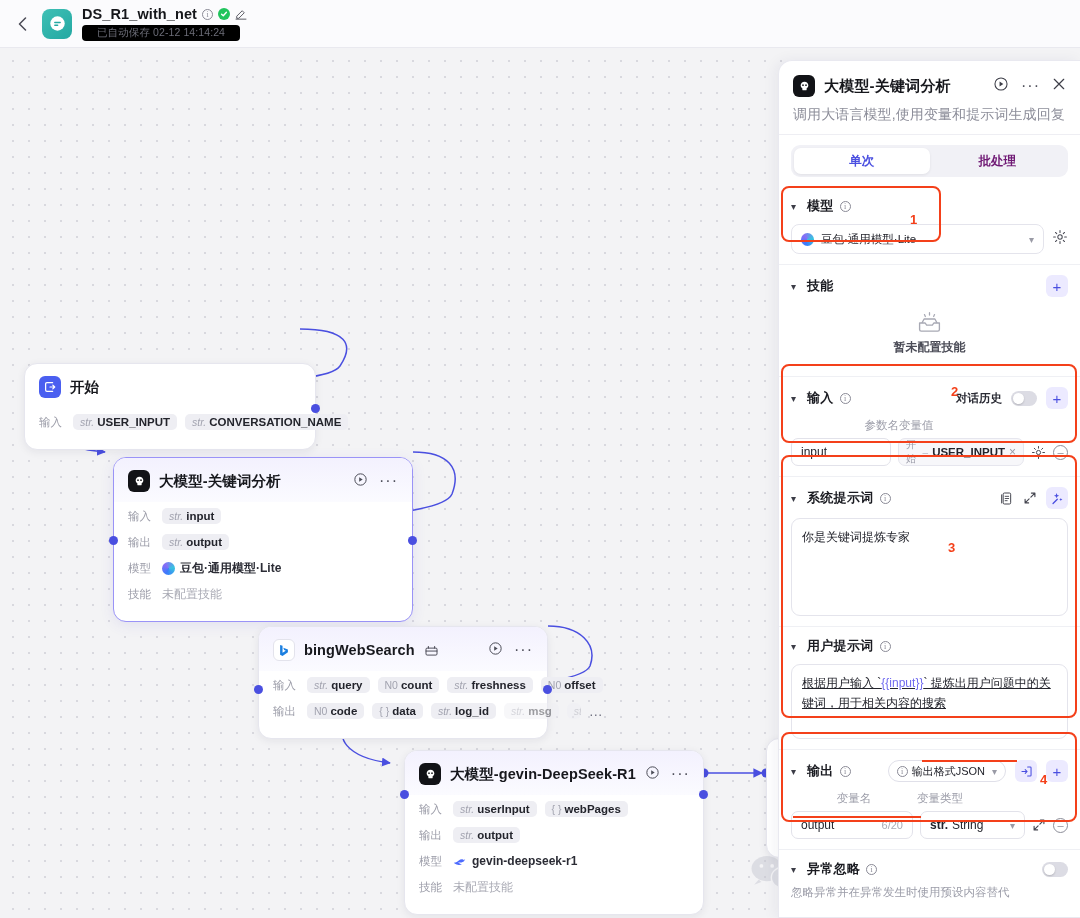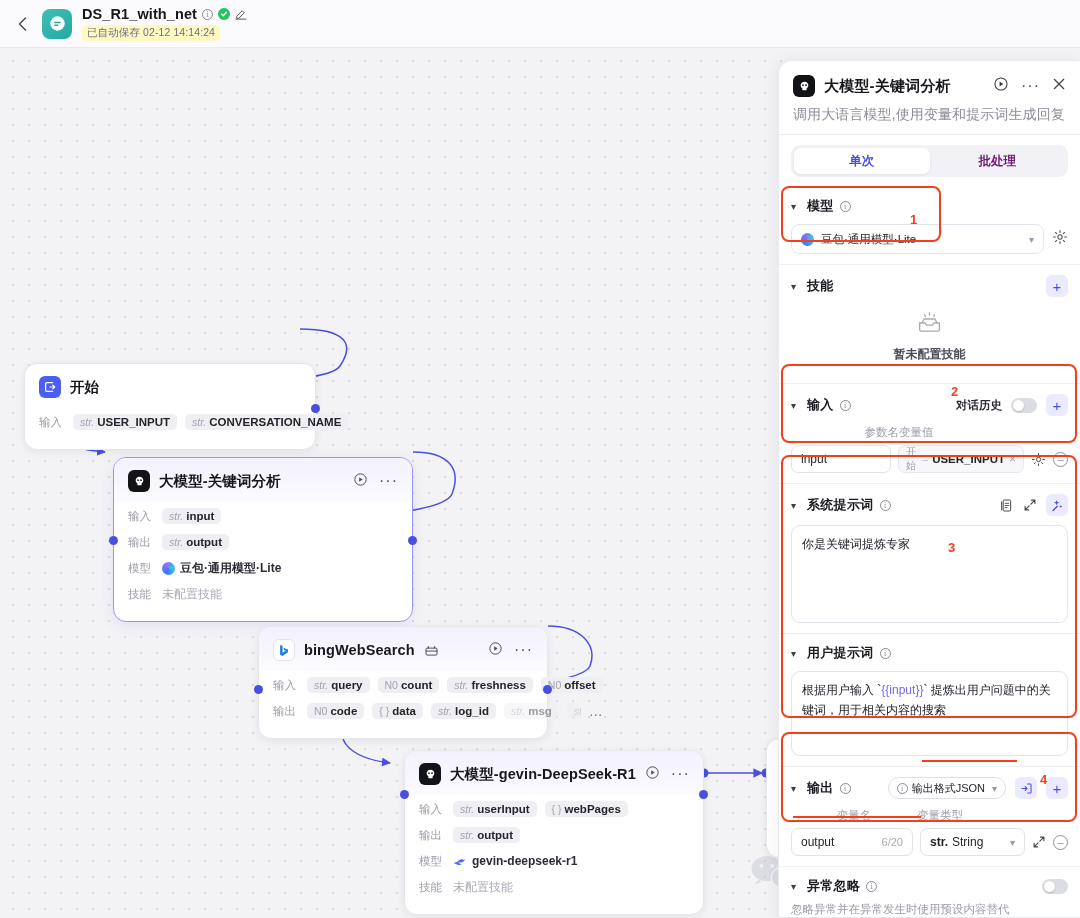--- a/index.html
+++ b/index.html
@@ -38,21 +38,21 @@
     color:#8a8a96; font-size:8px; line-height:9px; text-align:center; font-style: normal;
     font-family:"Liberation Serif", serif;
   }
   .green-check {
     width: 12px; height:12px; border-radius:50%; background:#21c45d;
     display:flex; align-items:center; justify-content:center;
   }
   .edit-ic { color:#54555e; display:flex; align-items:center; cursor:pointer; }
   .save-chip {
     margin-top: 3px; font-size: 10.5px; color:#6c6d78;
-    background:#fef9c3; border-radius: 4px; padding: 1px 5px; display:inline-block;
+    background:#000000; border-radius: 4px; padding: 1px 15px; display:inline-block;
     width: fit-content; letter-spacing:.1px;
   }
   .topbar-right { margin-left: auto; display:flex; align-items:center; gap: 10px; margin-right: 14px; }
   .tb-icon-btn {
     width: 30px; height: 30px; border-radius: 8px;
     display:flex; align-items:center; justify-content:center; cursor:pointer;
     color:#2d2e36;
   }
   .tb-icon-btn.boxed { background:#fff; border:1px solid #e6e6ec; }
   .publish-btn {
@@ -165,21 +165,21 @@
   }
   .icon-btn-plain { color:#44454f; display:flex;align-items:center;cursor:pointer;}
 
   .select-box {
     margin-top:9px; height: 30px; border:1px solid #e4e4ec; border-radius: 8px;
     display:flex; align-items:center; padding: 0 9px; gap:7px; background:#fff; cursor:pointer;
   }
   .select-text { font-size:11.5px; color:#23242c; white-space:nowrap;}
   .sel-chev { margin-left:auto; color:#9a9ba6; font-size:10px;}
 
-  .empty-skill { display:flex; flex-direction:column; align-items:center; gap:7px; padding: 14px 0 10px 0;}
+  .empty-skill { display:flex; flex-direction:column; align-items:center; padding: 14px 0 10px 0;}
   .empty-text { font-size:12px; color:#4b4c57; font-weight:700;}
 
   .col-heads { display:flex; margin-top:9px; }
   .col-heads span { font-size:11.5px; color:#9b9ca8; }
 
   .inp {
     height:28px; border:1px solid #e2e2ea; border-radius:7px; background:#fff;
     display:flex; align-items:center; padding: 0 9px; font-size:12px; color:#23242c;
   }
   .chipfield {
@@ -194,21 +194,21 @@
   .toggle {
     width: 26px; height: 15px; border-radius: 8px; background:#dcdce4; position:relative; cursor:pointer; flex:none;
   }
   .toggle .knob { position:absolute; top:2px; left:2px; width:11px;height:11px;border-radius:50%;background:#fff; box-shadow:0 1px 2px rgba(0,0,0,.18);}
 
   .ta {
     margin-top: 9px; border:1px solid #e4e4ec; border-radius: 9px; background:#fff;
     padding: 9px 10px; font-size: 12px; color:#23242c; line-height: 1.65; position:relative;
   }
   .ta.sys { height: 98px; }
-  .ta.user { height: 85px; }
+  .ta.user { height: 75px; text-decoration: underline; }
   .var-inline { color:#6f6af0; }
 
   .fmt-pill {
     border:1px solid #e0e0e9; border-radius: 20px; height:22px; padding: 0 8px;
     display:flex; align-items:center; gap:4px; font-size:11px; color:#23242c; cursor:pointer;
   }
   .fmt-pill .sel-chev { margin-left: 3px; }
 
   .type-sel {
     height:28px; border:1px solid #e2e2ea; border-radius:7px; background:#fff;

